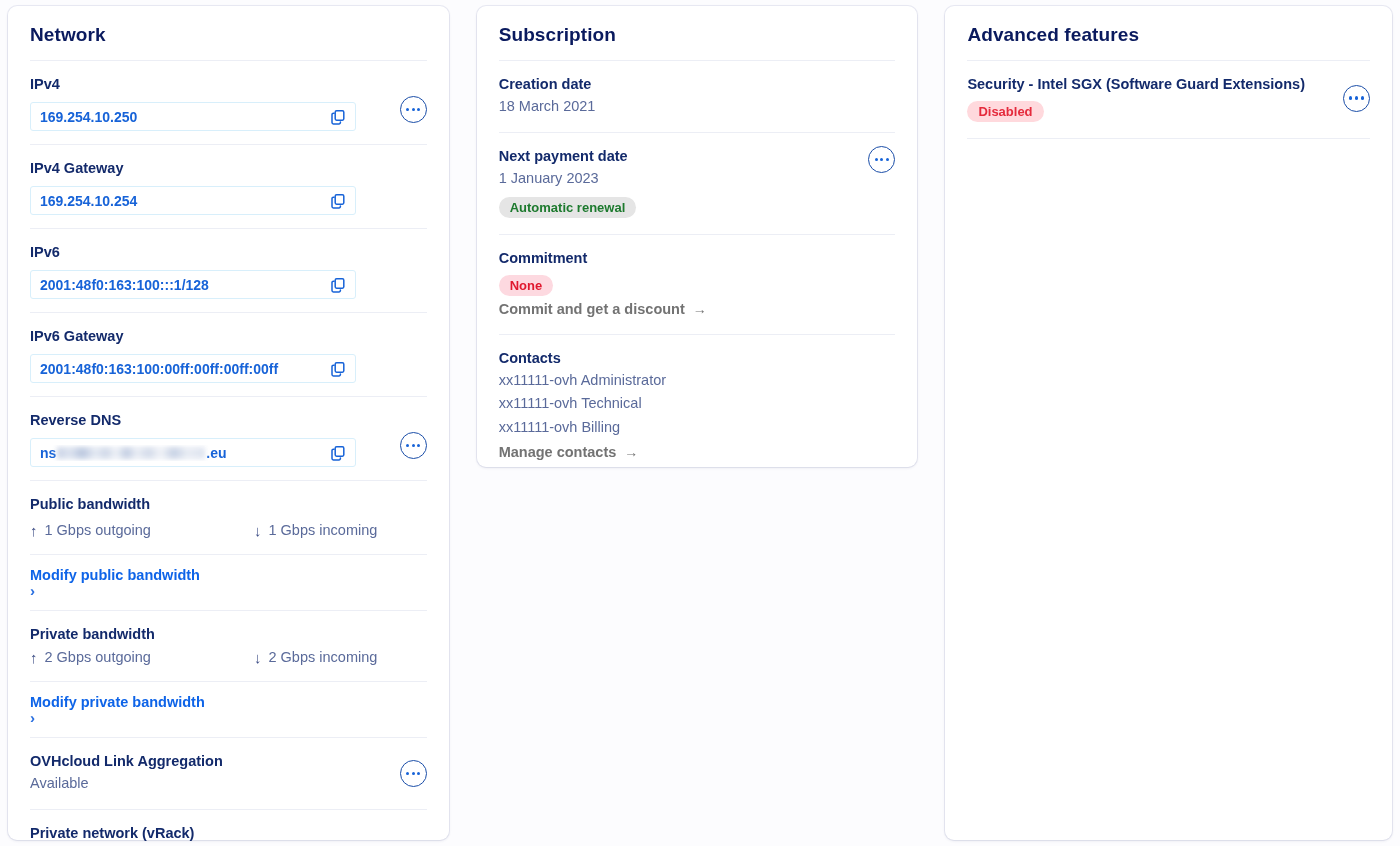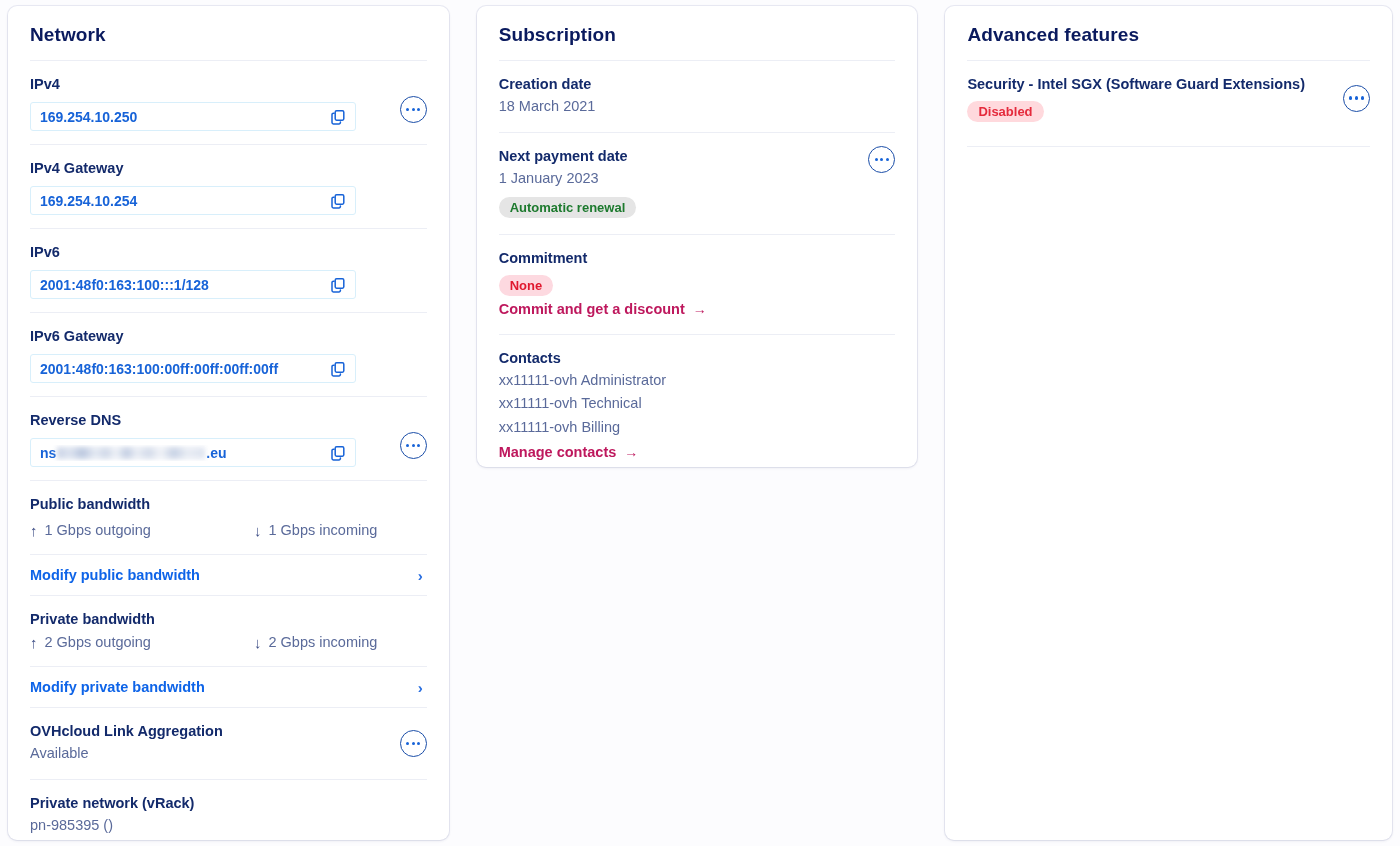--- a/index.html
+++ b/index.html
@@ -135,23 +135,24 @@
   }
   .bw-item { display: flex; align-items: center; gap: 7px; }
   .bw-item.left { width: 224px; }
   .bw-arrow { font-size: 15px; color: #44548a; line-height: 1; }
 
   
   .linkrow {
     border-top: 1px solid #eceef5;
     padding: 12px 0;
     display: flex;
-    align-items: flex-end;
+    align-items: flex-start;
     justify-content: space-between;
     cursor: pointer;
+    flex-direction: column;
   }
   .linkrow .txt {
     font-size: 14.5px;
     font-weight: bold;
     color: #0e64e8;
   }
   .chev {
     color: #2a6fe0;
     font-size: 15px;
     font-weight: bold;
@@ -174,21 +175,21 @@
   .badge-red   { background: #fdd9e0; color: #e0182e; }
   .badge-pink  { background: #ffd9dd; color: #e52a3c; }
 
   
   .arrowlink {
     display: inline-flex;
     align-items: center;
     gap: 8px;
     font-size: 14.5px;
     font-weight: bold;
-    color: #be185d;
+    color: #737373;
     margin-top: 5px;
     cursor: pointer;
   }
   .arrowlink .ar { font-size: 14px; font-weight: normal; }
 
   .contact-line { font-size: 14.5px; color: #5a6a9a; line-height: 1.62; }
 </style>
 </head>
 <body>
 
@@ -394,21 +395,21 @@
           <span>Manage contacts</span>
           <span class="ar">→</span>
         </span>
       </div>
     </div>
   </section>
 
   <section class="card card-advanced">
     <div class="card-title">Advanced features</div>
 
-    <div class="row row-last" style="align-items:center;padding-bottom:24px;">
+    <div class="row row-last" style="align-items:center;padding-bottom:16px;">
       <div class="row-body">
         <div class="label">Security - Intel SGX (Software Guard Extensions)</div>
         <span class="badge badge-pink">Disabled</span>
       </div>
       <div class="dots-btn">
         <i></i>
           <i></i>
           <i></i>
       </div>
     </div>

